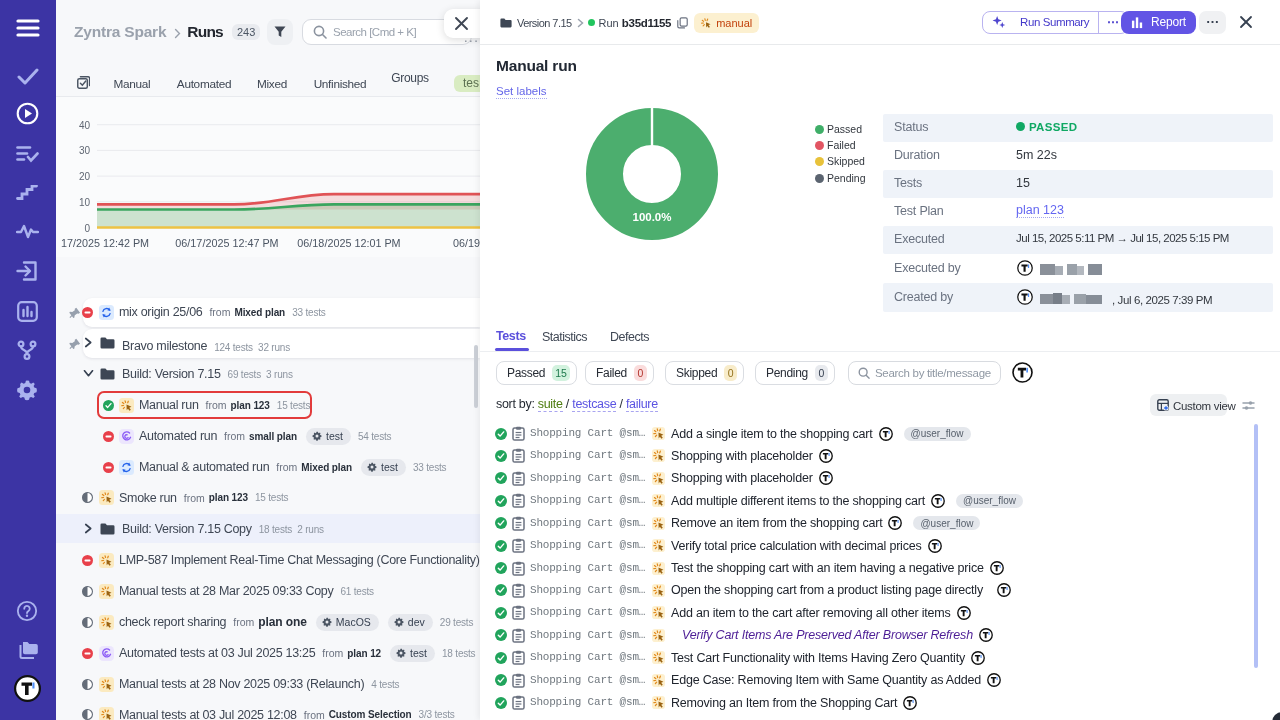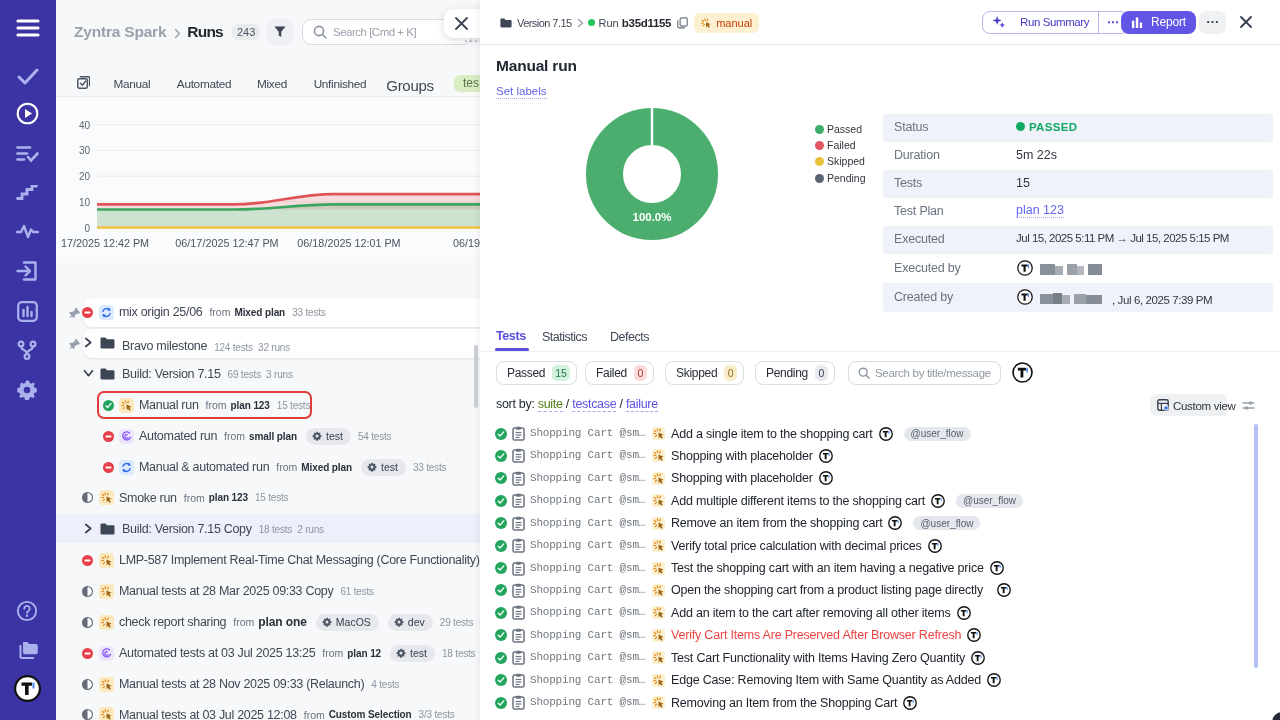--- a/index.html
+++ b/index.html
@@ -112,21 +112,21 @@
     </svg>
 <svg class="abs" style="left:21px;top:76px;" width="13" height="13" viewBox="0 0 17 17">
       <rect x="1" y="3.5" width="12.5" height="12.5" rx="2" stroke="#4b5563" stroke-width="1.9" fill="none"></rect>
       <path d="M4.5 9.5 L7 12 L11.5 6.5" stroke="#4b5563" stroke-width="1.9" fill="none" stroke-linecap="round"></path>
       <path d="M4.5 1 h10 a2 2 0 0 1 2 2 v9.5" stroke="#4b5563" stroke-width="1.9" fill="none" stroke-linecap="round"></path>
     </svg>
 <div class="abs" style="left:36px;top:77px;width:80px;text-align:center;font-size:11.8px;letter-spacing:-0.3px;color:#3f4754;font-weight:500;">Manual</div>
 <div class="abs" style="left:108px;top:77px;width:80px;text-align:center;font-size:11.8px;letter-spacing:-0.3px;color:#3f4754;font-weight:500;">Automated</div>
 <div class="abs" style="left:176px;top:77px;width:80px;text-align:center;font-size:11.8px;letter-spacing:-0.3px;color:#3f4754;font-weight:500;">Mixed</div>
 <div class="abs" style="left:244px;top:77px;width:80px;text-align:center;font-size:11.8px;letter-spacing:-0.3px;color:#3f4754;font-weight:500;">Unfinished</div>
-<div class="abs" style="left:314px;top:77px;width:80px;text-align:center;font-size:15px;letter-spacing:-0.3px;color:#3f4754;font-weight:500;">Groups</div>
+<div class="abs" style="left:314px;top:71px;width:80px;text-align:center;font-size:12px;letter-spacing:-0.3px;color:#3f4754;font-weight:500;">Groups</div>
 <div class="abs" style="left:398px;top:75px;width:30px;height:17px;background:#d9ecc2;border-radius:6px 0 0 6px;color:#5c7052;font-size:12px;padding:1px 0 0 9px;">tes</div>
 <div class="abs" style="left:0;top:96px;width:424px;height:1px;background:#e8eaee;"></div>
 </div>
 <div class="abs" style="left:56px;top:97px;width:424px;height:160px;background:#fafbfc;">
 <svg width="424" height="160" viewBox="0 0 424 160">
 <line x1="41" y1="130.5" x2="424" y2="130.5" stroke="#e9eaee" stroke-width="1"></line>
 <text x="34" y="134.5" font-size="10" fill="#5f6672" text-anchor="end" font-family="Liberation Sans">0</text>
 <line x1="41" y1="104.8" x2="424" y2="104.8" stroke="#e9eaee" stroke-width="1"></line>
 <text x="34" y="108.8" font-size="10" fill="#5f6672" text-anchor="end" font-family="Liberation Sans">10</text>
 <line x1="41" y1="79.1" x2="424" y2="79.1" stroke="#e9eaee" stroke-width="1"></line>
@@ -926,21 +926,21 @@
       <rect width="21" height="21" rx="5" fill="#fdf0cf"></rect>
       <g stroke="#e08a1e" stroke-width="2" stroke-linecap="round">
         <line x1="8.5" y1="3" x2="9.2" y2="5.9"></line>
         <line x1="4" y1="5.8" x2="6.3" y2="7.6"></line>
         <line x1="3" y1="10.8" x2="6" y2="10.5"></line>
         <line x1="5.5" y1="15.4" x2="7.6" y2="13.2"></line>
         <line x1="13.5" y1="3.5" x2="12.4" y2="6.3"></line>
       </g>
       <path d="M10.5 9 L18.5 12.6 L14.8 14.1 L17.4 17.3 L15.3 19 L12.7 15.7 L10.8 18.4 Z" fill="#9a6210"></path>
     </svg>
-<div class="abs" style="left:191px;top:626.8px;display:flex;align-items:center;gap:6px;font-size:12.5px;letter-spacing:-0.2px;color:#ef4444;white-space:nowrap;height:17px;">
+<div class="abs" style="left:202px;top:626.8px;display:flex;align-items:center;gap:6px;font-size:12.5px;letter-spacing:-0.2px;color:#4c1d95;white-space:nowrap;height:17px;font-style:italic;">
       <span>Verify Cart Items Are Preserved After Browser Refresh</span>
       <svg width="14" height="14" viewBox="0 0 27 27" style="flex:none;">
         <circle cx="13.5" cy="13.5" r="12" fill="#fff" stroke="#111" stroke-width="2.6"></circle>
         <path d="M7.5 7.5 H18 V10.8 H14.6 V20 H11 V10.8 H7.5 Z" fill="#111"></path>
         <rect x="18.4" y="7.5" width="2.1" height="6" fill="#4f8ef7"></rect>
       </svg>
     </div>
 <svg class="abs" style="left:15px;top:651.7px;" width="12" height="12" viewBox="0 0 20 20">
       <circle cx="10" cy="10" r="10" fill="#21a45c"></circle>
       <path d="M5.5 10.5 L8.5 13.5 L14.5 6.5" stroke="#fff" stroke-width="2.4" fill="none" stroke-linecap="round" stroke-linejoin="round"></path>

